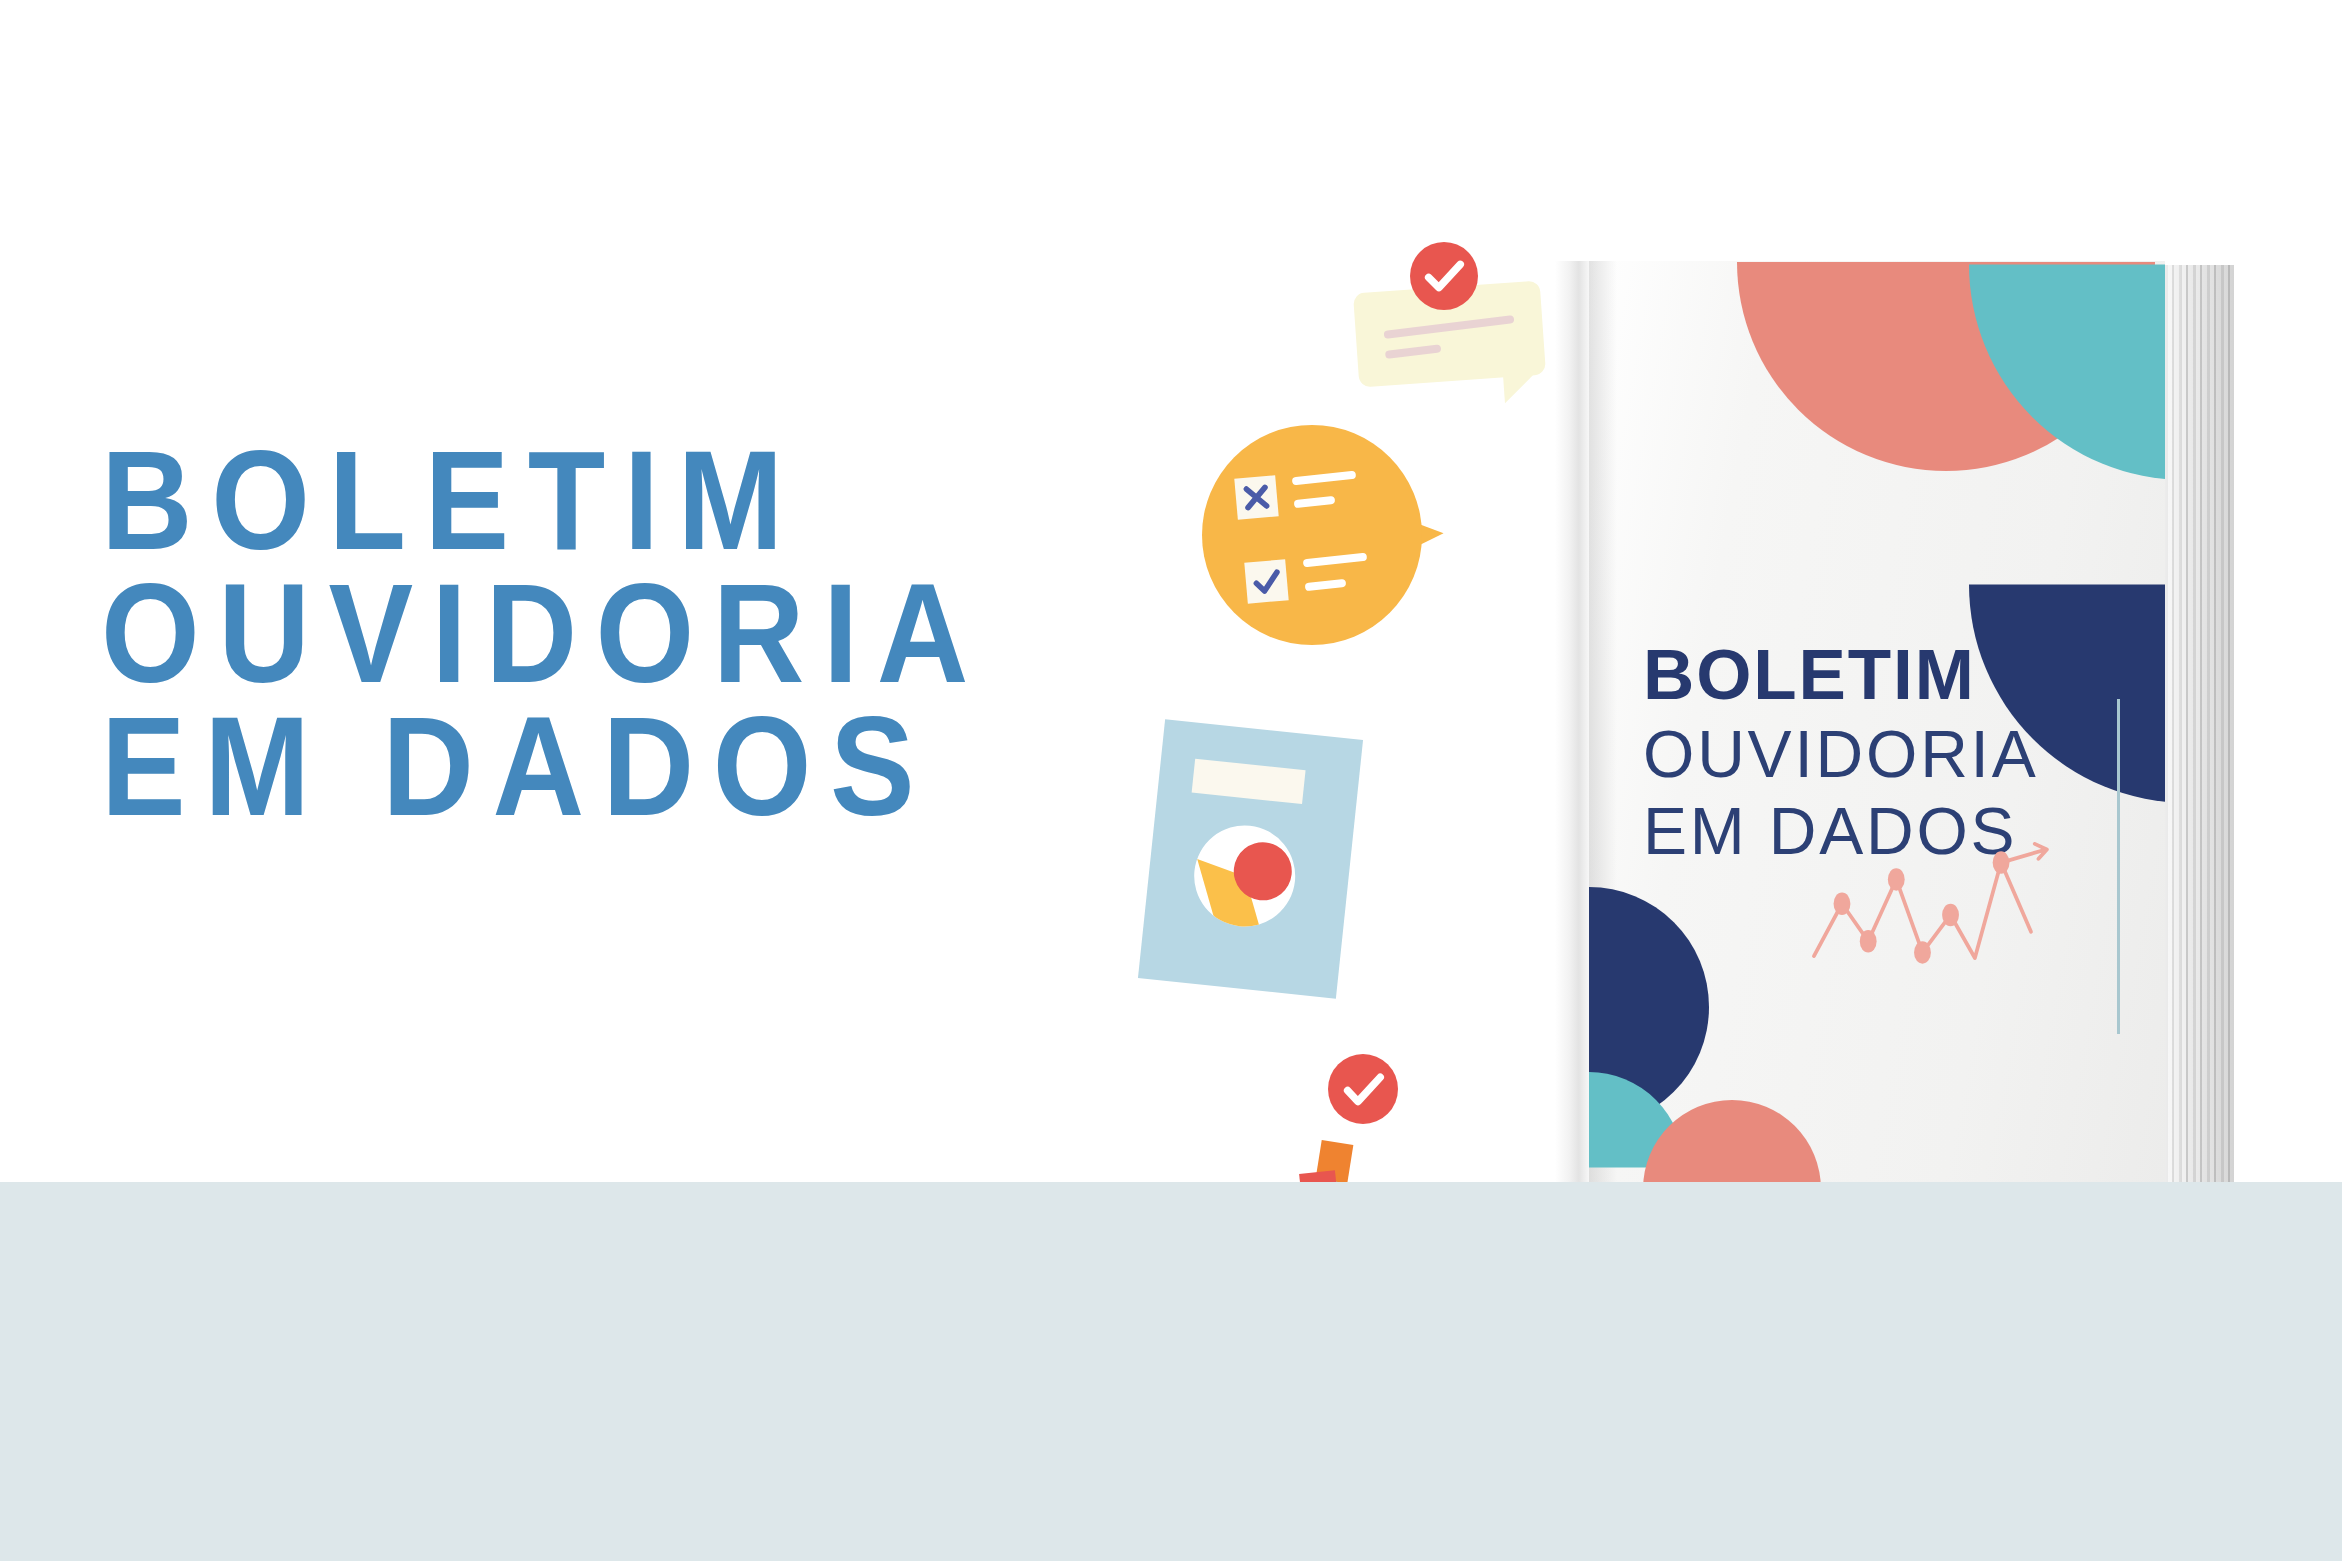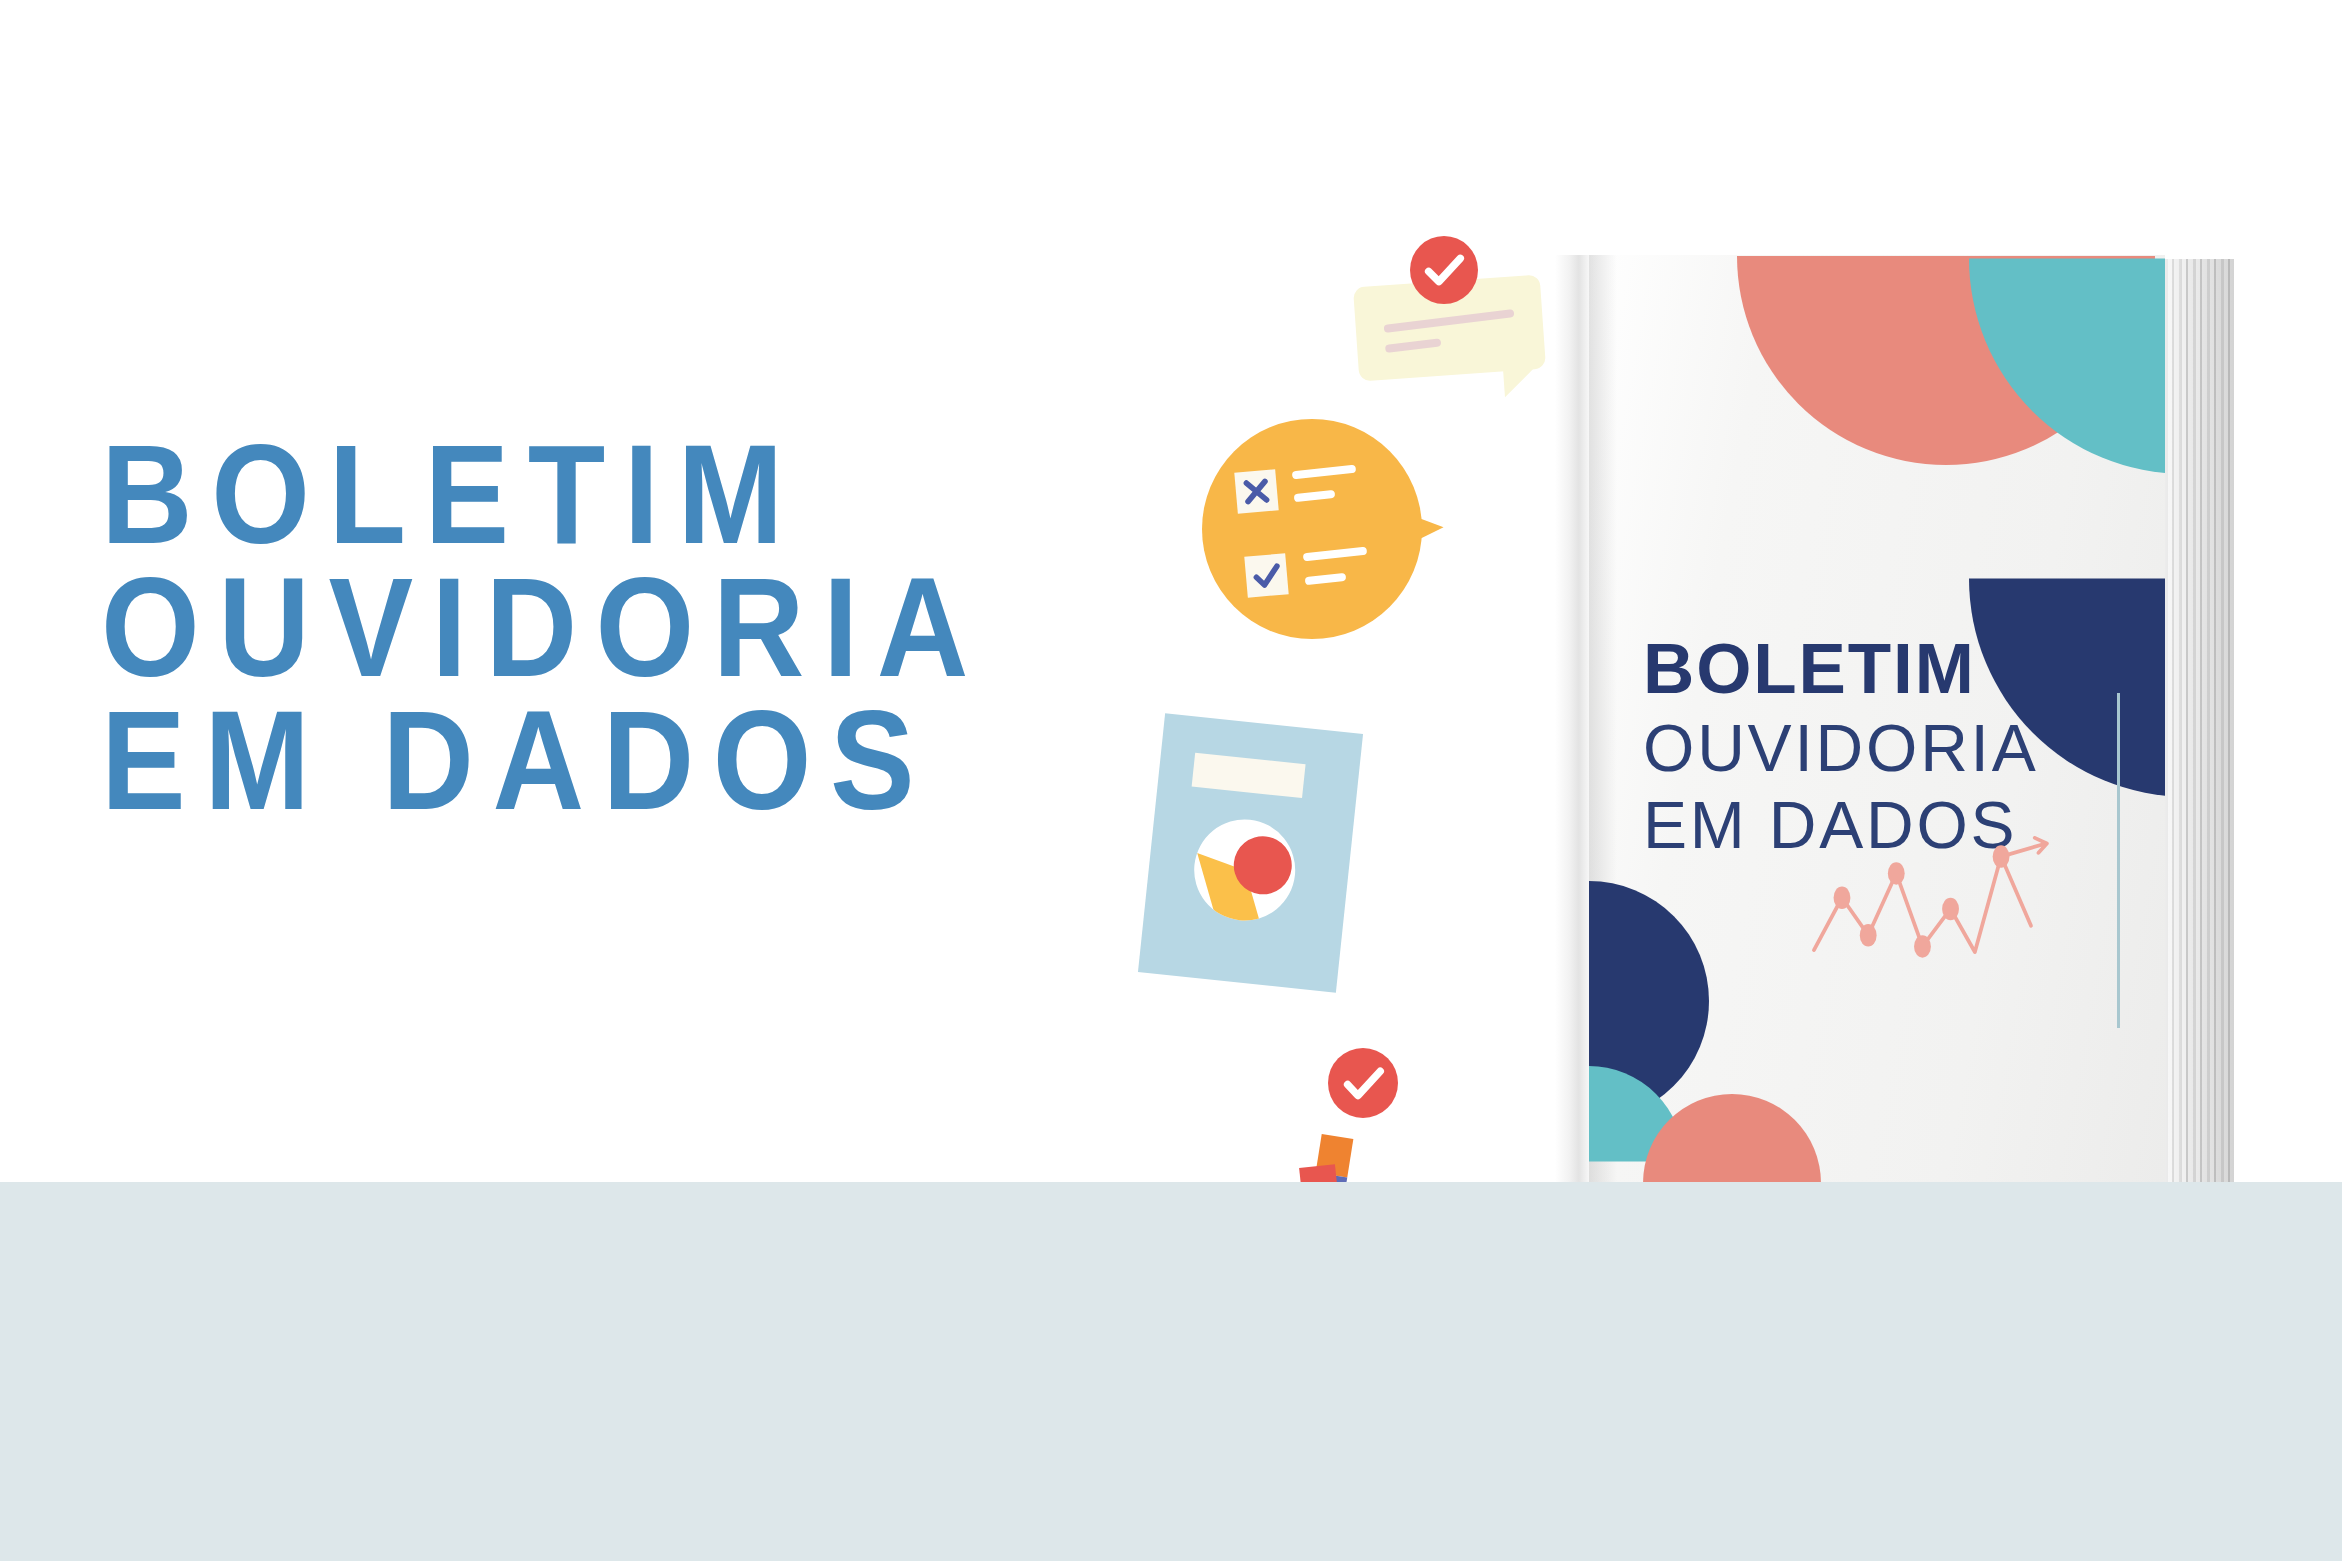--- a/index.html
+++ b/index.html
@@ -3,21 +3,21 @@
 <meta charset="utf-8">
 <style>
   html,body{margin:0;padding:0;background:#ffffff;}
   body{
     width:2342px;height:1562px;position:relative;overflow:hidden;
     font-family:"Liberation Sans", sans-serif;
   }
 
   
   #hero{
-    position:absolute;left:0;top:2px;width:2342px;height:1182px;
+    position:absolute;left:0;top:8px;width:2342px;height:1182px;
     background:#ffffff;overflow:hidden;border-radius:29px;
   }
 
   
   #headline{
     position:absolute;left:101px;top:426px;width:1106px;
     color:#4488bd;
     font-family:"Liberation Sans Narrow","Liberation Sans",sans-serif;
     font-weight:bold;
     font-size:141px;

